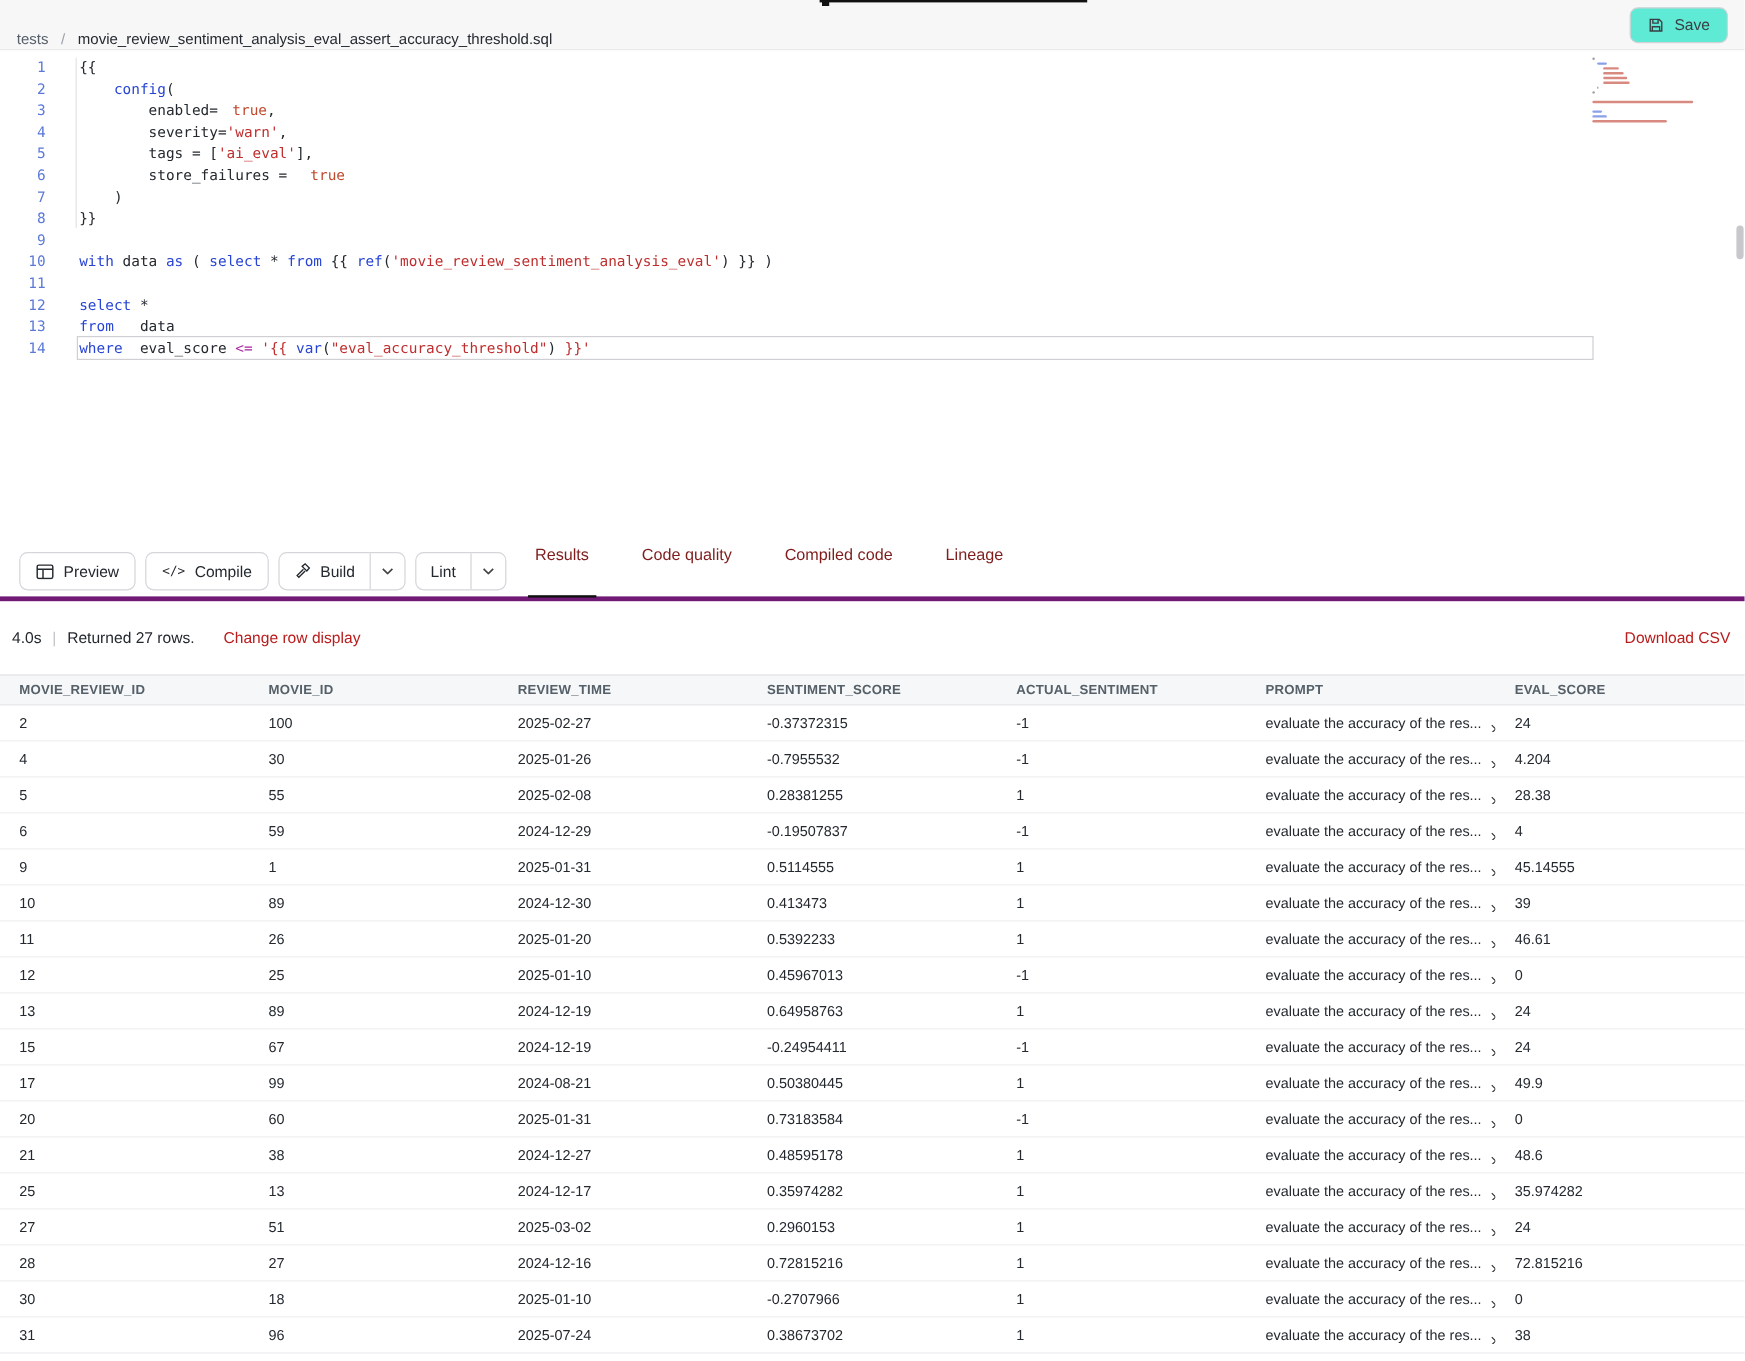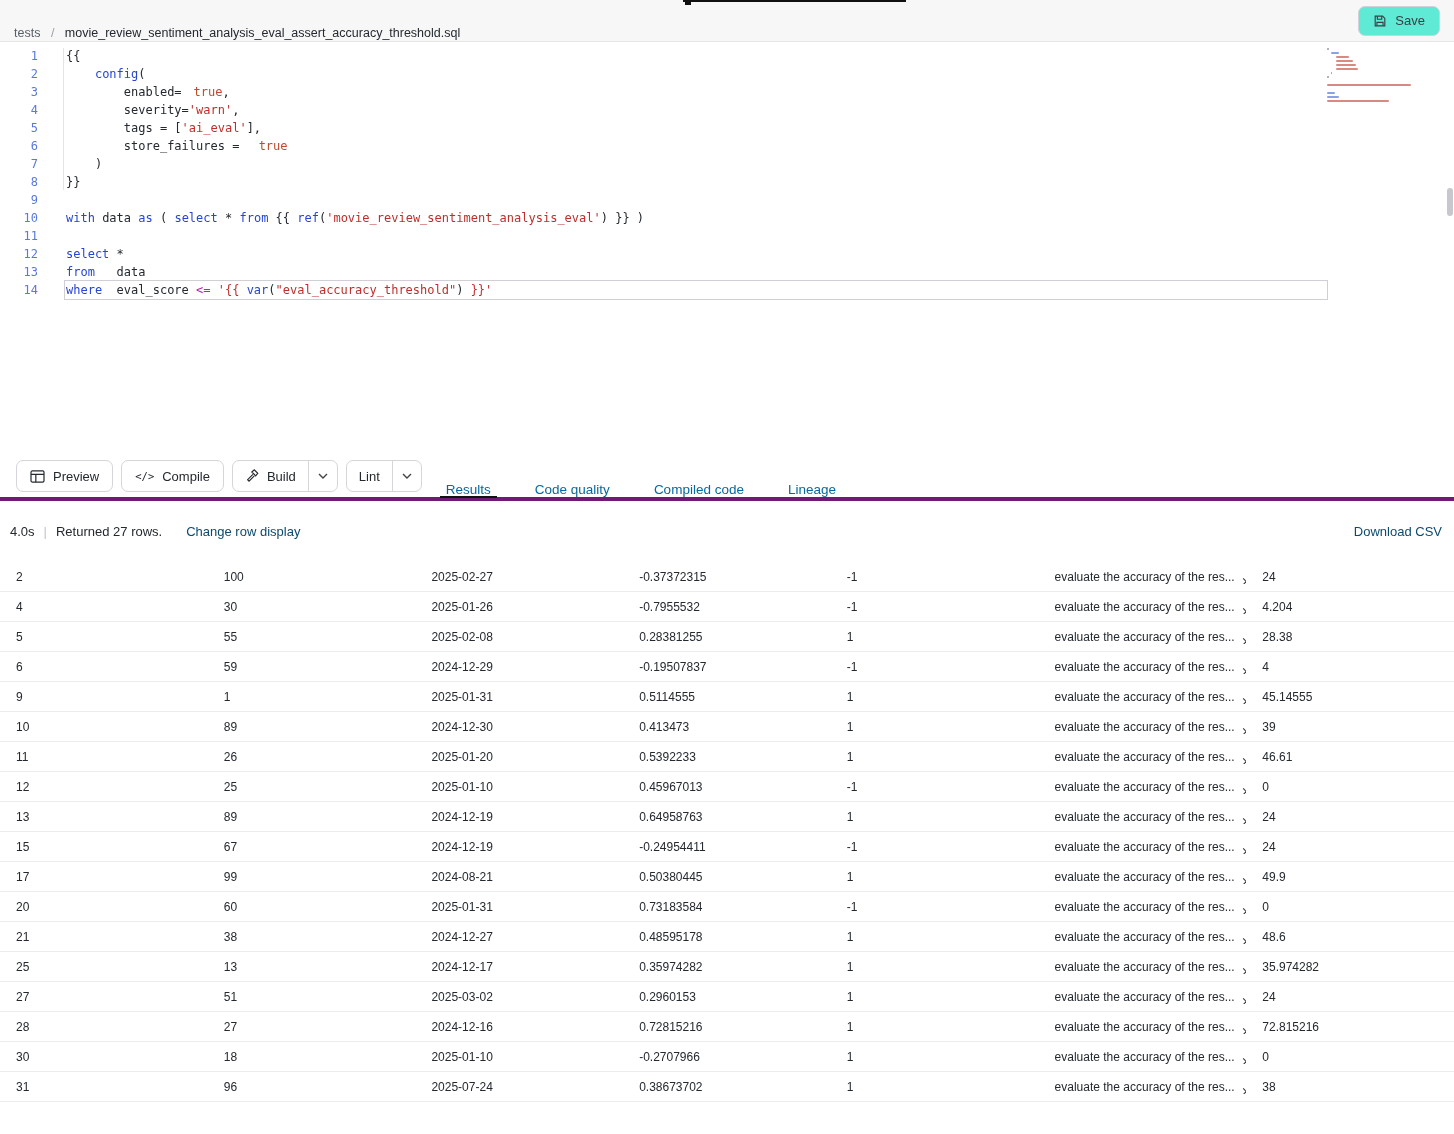--- a/index.html
+++ b/index.html
@@ -56,27 +56,27 @@
   .btn {
     display: inline-flex; align-items: center; gap: 8px; height: 32px; padding: 0 13px;
     border: 1px solid #d5d5da; border-radius: 7px; background: #fff; font-size: 13px;
     color: #24292f; cursor: pointer; font-family: inherit;
   }
   .split { display: inline-flex; height: 32px; border: 1px solid #d5d5da; border-radius: 7px; background: #fff; overflow: hidden; }
   .split .main { display: inline-flex; align-items: center; gap: 8px; padding: 4px 12px; border-right: 1px solid #d5d5da; font-size: 13px; cursor: pointer; }
   .split .chev { display: inline-flex; align-items: center; justify-content: center; width: 28px; cursor: pointer; }
   .compile-glyph { font-family: "DejaVu Sans Mono", monospace; font-size: 10.5px; color: #24292f; }
   .tabs { display: flex; margin-left: 18px; align-items: stretch; }
-  .tab { display: flex; align-items: flex-end; padding: 0 6px; margin-right: 32px; font-size: 13.5px; color: #0369a1; cursor: pointer; position: relative; }
+  .tab { display: flex; align-items: flex-start; padding: 0 6px; margin-right: 32px; font-size: 13.5px; color: #7f1d1d; cursor: pointer; position: relative; }
   .tab.active::after { content: ""; position: absolute; left: 0; right: 0; bottom: -1px; height: 2px; background: #111; }
 
   
   .statusbar { height: 61px; display: flex; align-items: center; padding: 0 10px; font-size: 13px; }
   .statusbar .pipe { color: #c4c4c8; margin: 0 9px; }
-  .link { color: #0c4a6e; cursor: pointer; text-align: center; }
+  .link { color: #b91c1c; cursor: pointer; text-align: center; }
   .change-display { margin-left: 24px; }
   .download { margin-left: auto; padding-right: 2px; }
 
   
   .thead {
     display: grid; grid-template-columns: repeat(7, 1fr); height: 26px; align-items: center;
     background: #f6f7f8; border-top: 1px solid #e2e2e6; border-bottom: 1px solid #e2e2e6;
     font-size: 11px; font-weight: 700; color: #556069; letter-spacing: .2px;
   }
   .hcell { padding-left: 16px; white-space: nowrap; overflow: hidden; }
@@ -259,20 +259,29 @@
 
   <div class="statusbar">
     <span>4.0s</span>
     <span class="pipe">|</span>
     <span>Returned 27 rows.</span>
     <span class="link change-display">Change row display</span>
     <span class="link download">Download CSV</span>
   </div>
 
   <div>
+    <div class="thead">
+      <div class="hcell">MOVIE_REVIEW_ID</div>
+      <div class="hcell">MOVIE_ID</div>
+      <div class="hcell">REVIEW_TIME</div>
+      <div class="hcell">SENTIMENT_SCORE</div>
+      <div class="hcell">ACTUAL_SENTIMENT</div>
+      <div class="hcell">PROMPT</div>
+      <div class="hcell">EVAL_SCORE</div>
+    </div>
     <div id="table-rows">
         <div class="trow">
           <div class="tcell">2</div>
           <div class="tcell">100</div>
           <div class="tcell">2025-02-27</div>
           <div class="tcell">-0.37372315</div>
           <div class="tcell">-1</div>
           <div class="tcell prompt">
             <span class="prompt-text">evaluate the accuracy of the res...</span>
             <span class="chev-right"></span>

